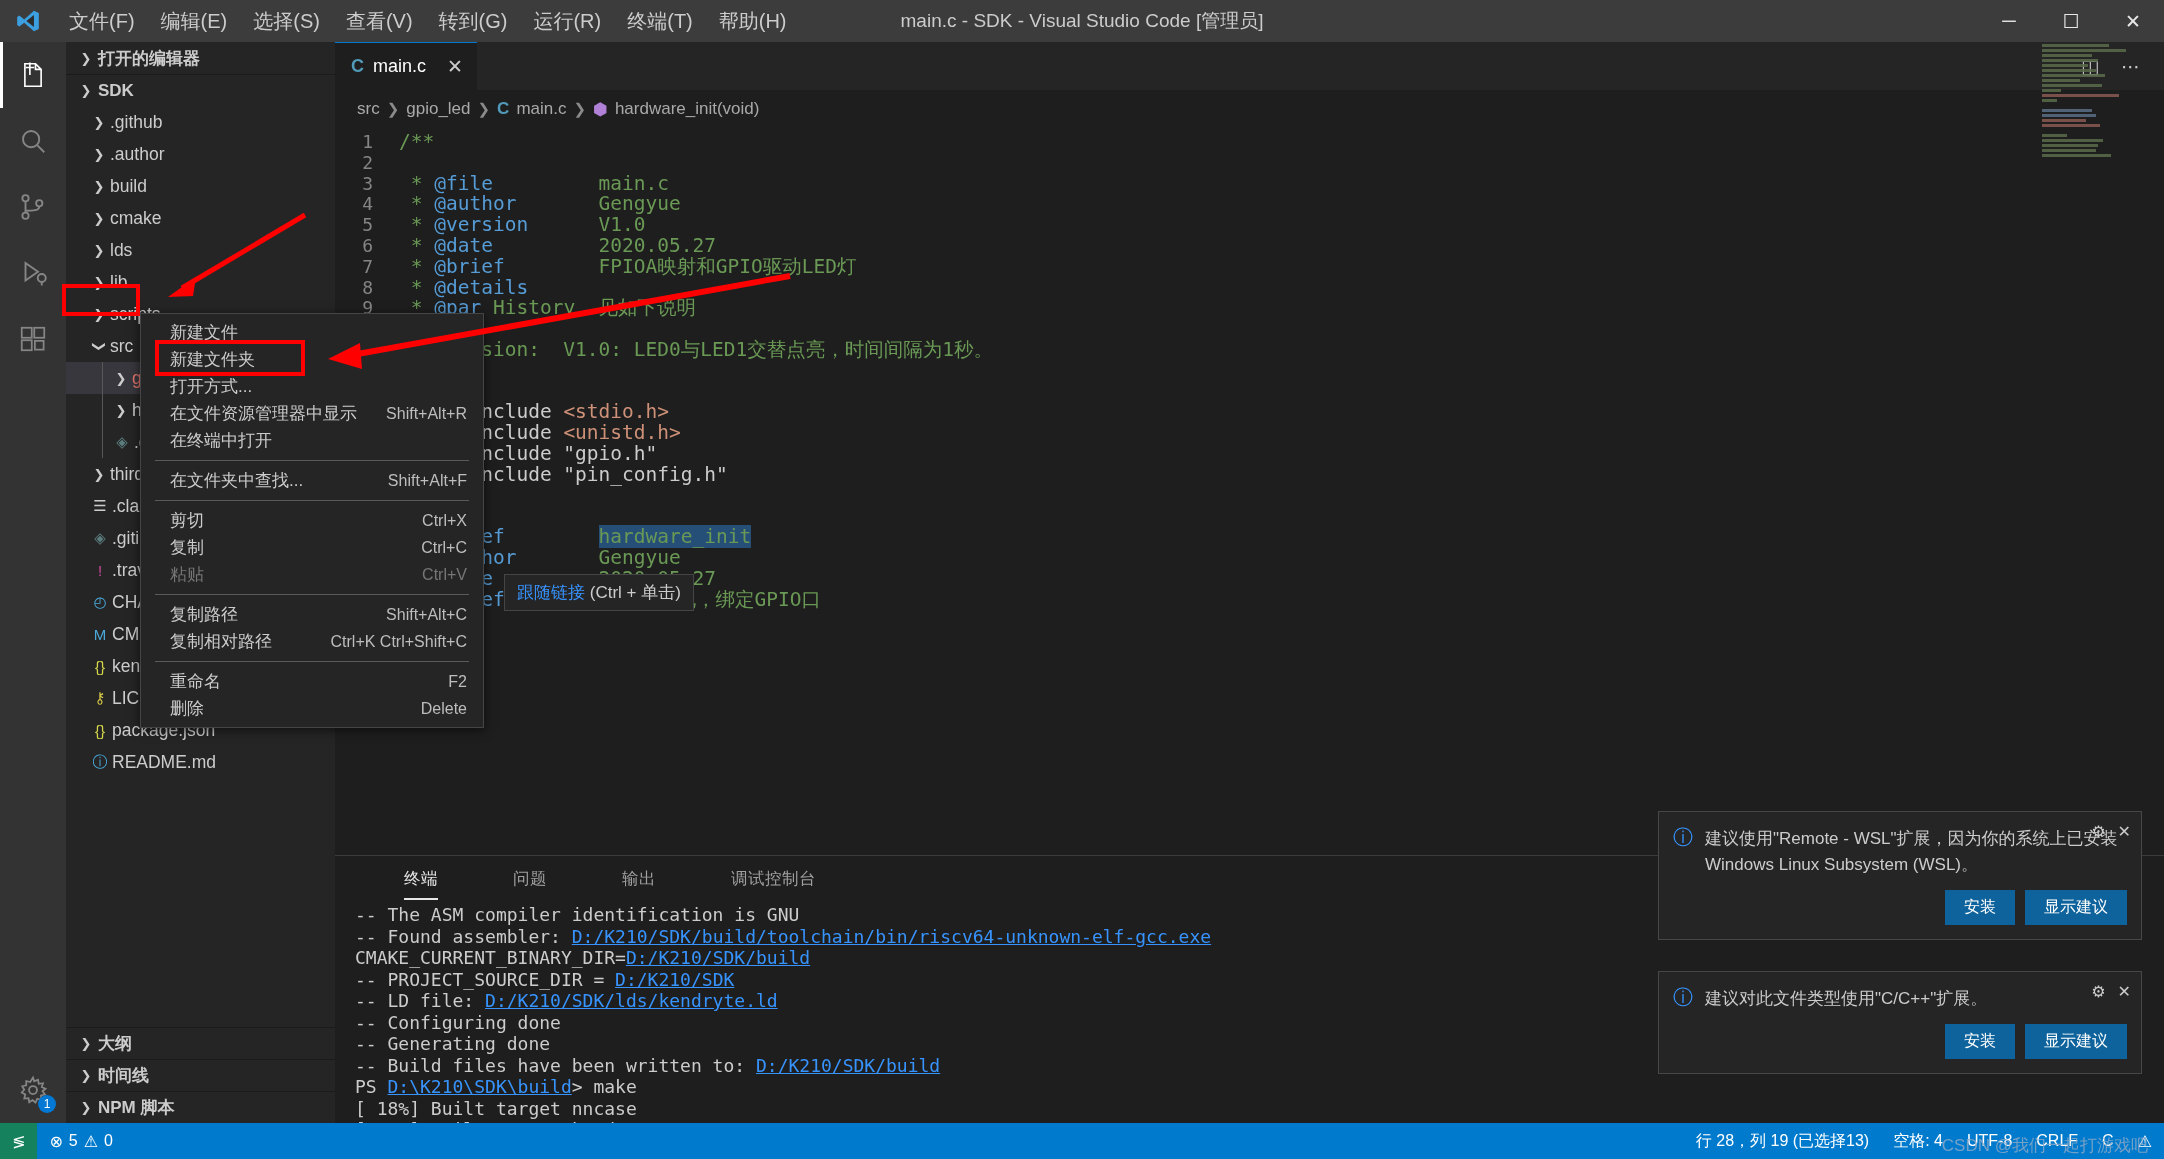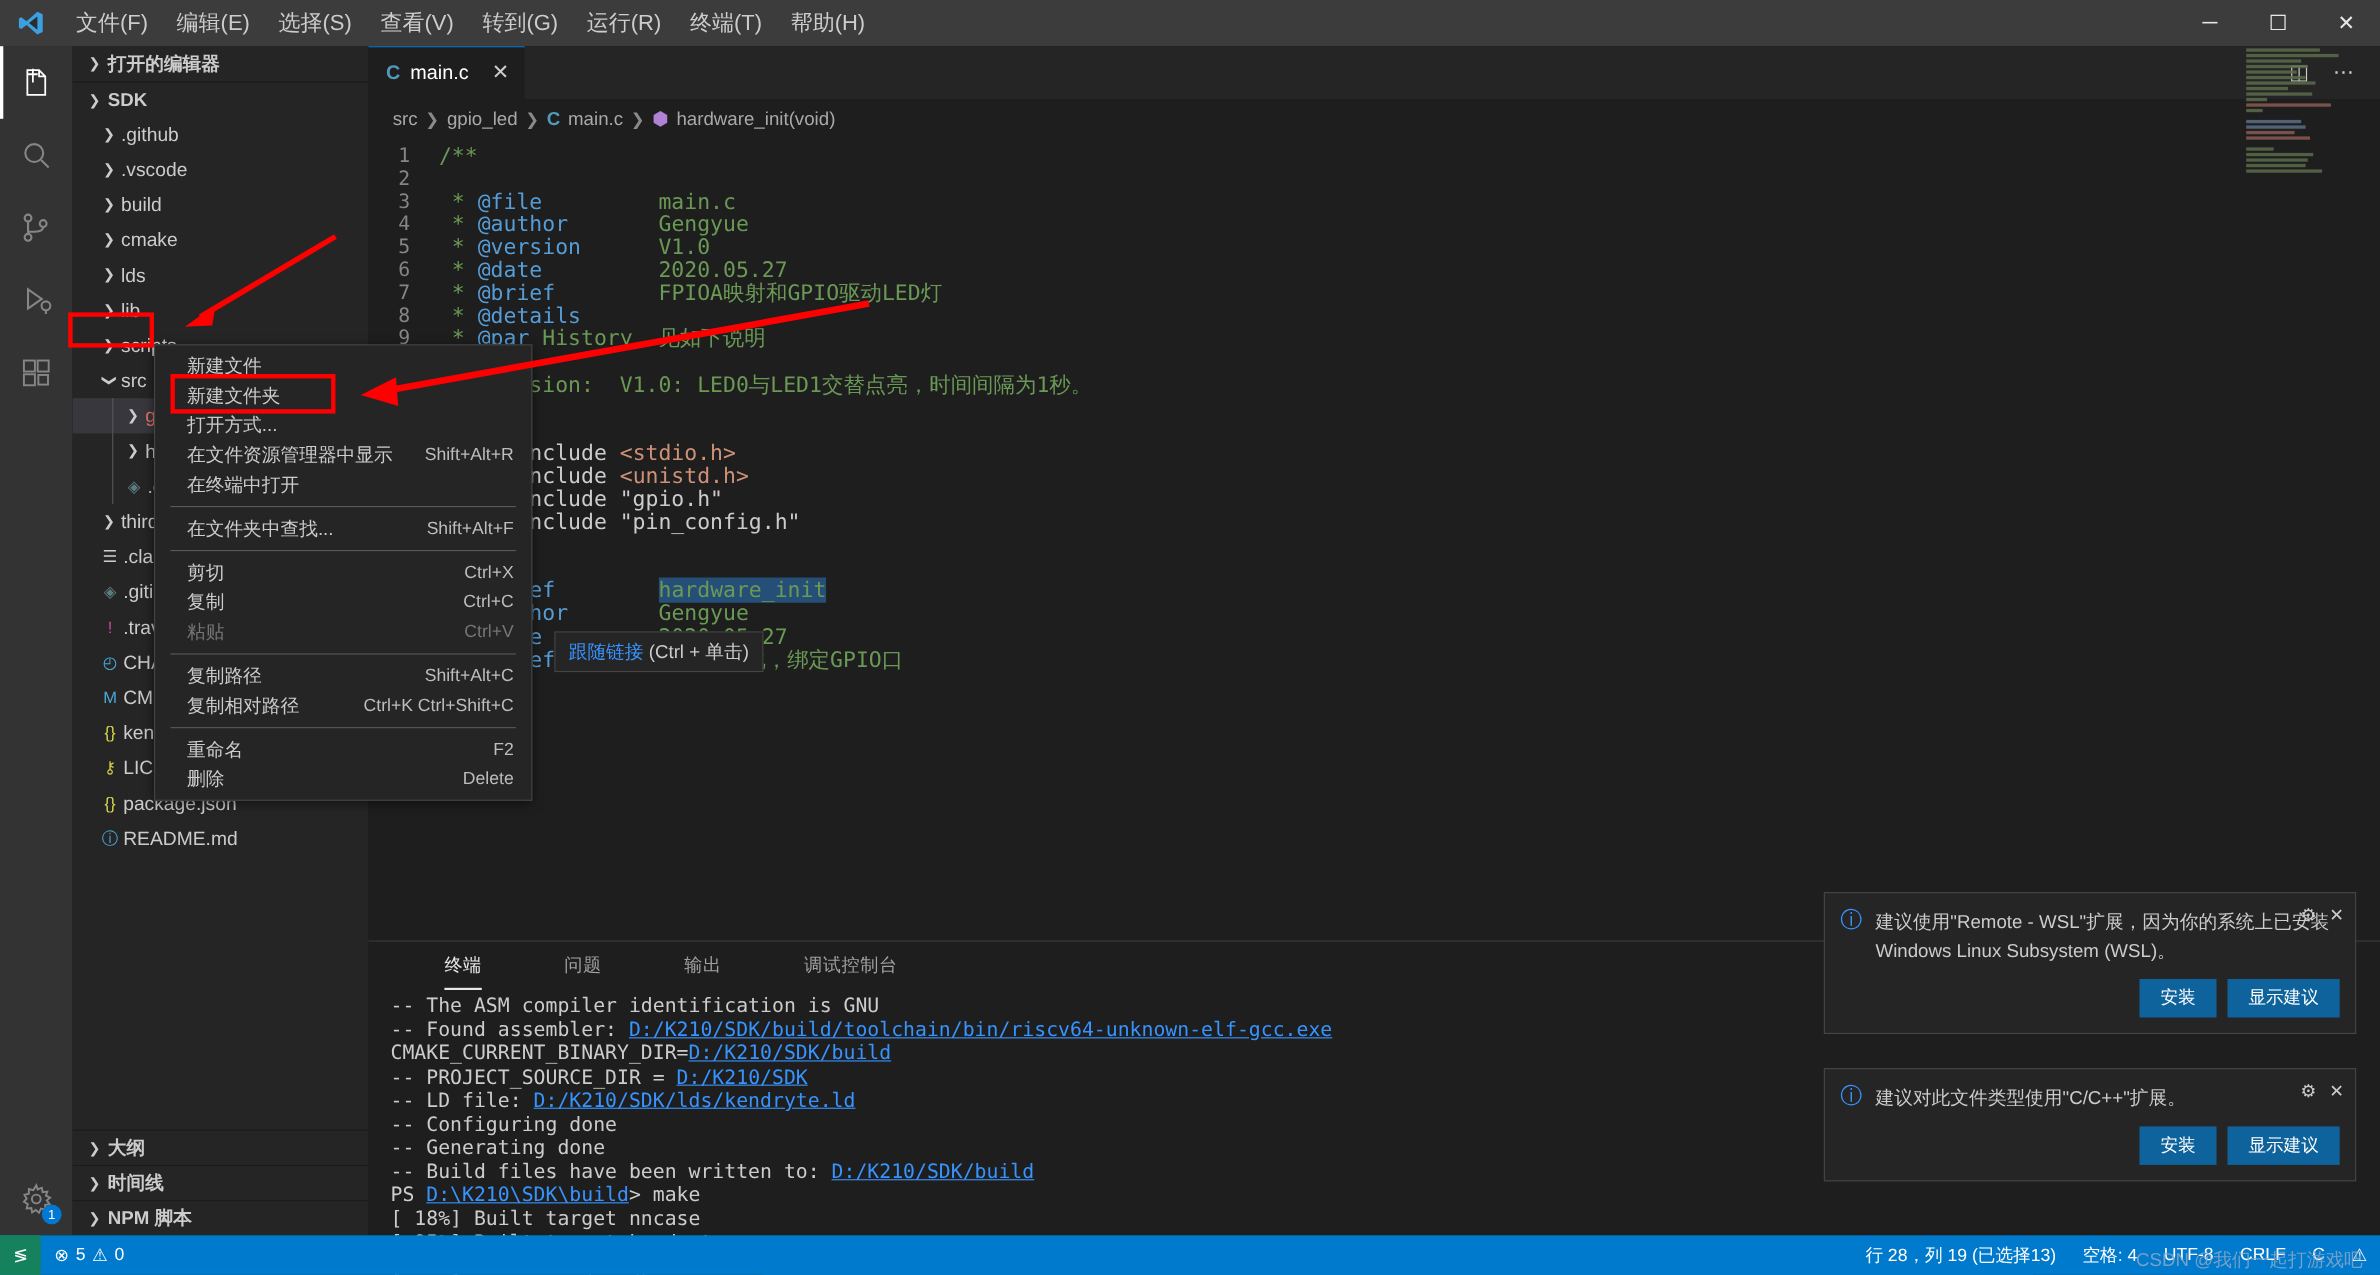--- a/index.html
+++ b/index.html
@@ -155,20 +155,21 @@
     <div class="menu">
       <div class="menu-item">文件(F)</div>
       <div class="menu-item">编辑(E)</div>
       <div class="menu-item">选择(S)</div>
       <div class="menu-item">查看(V)</div>
       <div class="menu-item">转到(G)</div>
       <div class="menu-item">运行(R)</div>
       <div class="menu-item">终端(T)</div>
       <div class="menu-item">帮助(H)</div>
     </div>
+    <div class="title-center">main.c - SDK - Visual Studio Code [管理员]</div>
     <div class="win-ctrls">
       <div class="win-btn">─</div>
       <div class="win-btn">☐</div>
       <div class="win-btn close">✕</div>
     </div>
   </div>
 
   <div class="activitybar">
     <div class="act active">
       <svg width="30" height="30" viewBox="0 0 24 24" fill="none" stroke="currentColor" stroke-width="1.3">
@@ -225,21 +226,21 @@
       <span class="chev">❯</span>
       <span>SDK</span>
     </div>
     <div class="tree" id="tree">
         <div class="row indent1">
           <span class="chev">❯</span>
           <span>.github</span>
         </div>
         <div class="row indent1">
           <span class="chev">❯</span>
-          <span>.vscode</span>
+          <span>.author</span>
         </div>
         <div class="row indent1">
           <span class="chev">❯</span>
           <span>build</span>
         </div>
         <div class="row indent1">
           <span class="chev">❯</span>
           <span>cmake</span>
         </div>
         <div class="row indent1">

